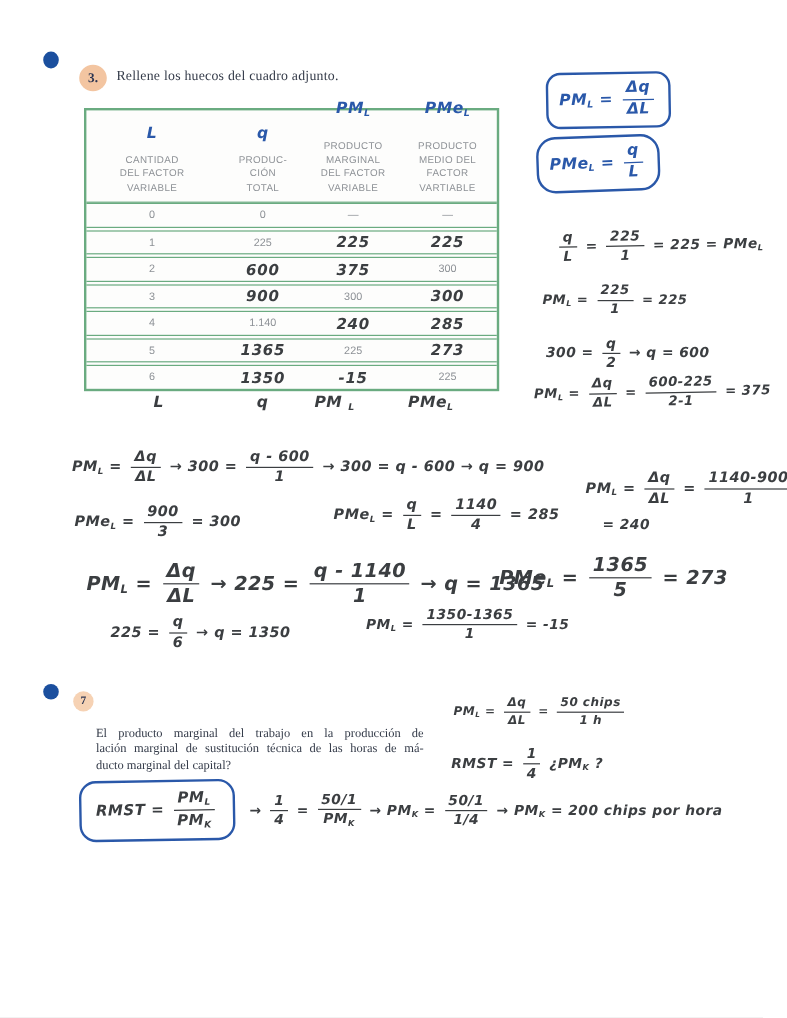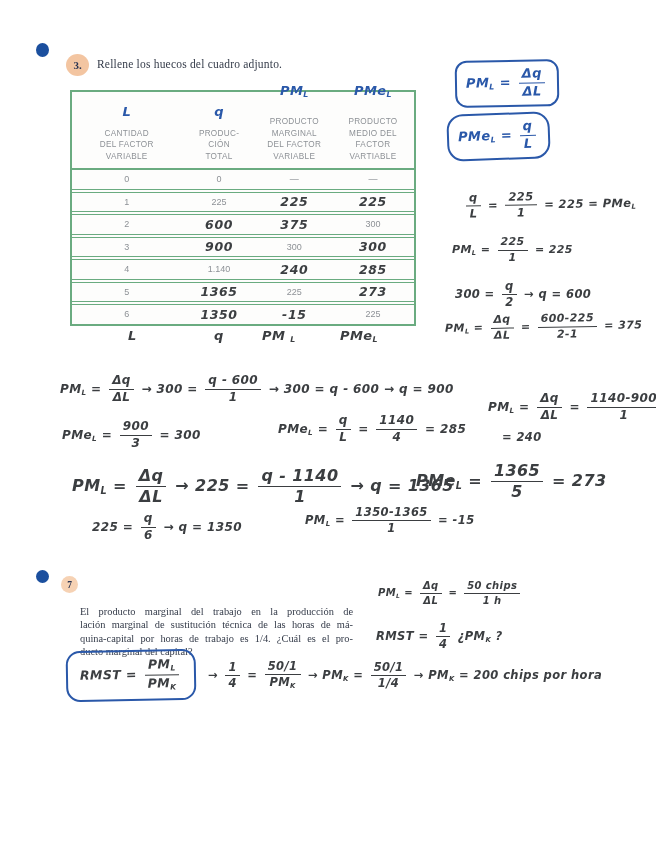--- a/index.html
+++ b/index.html
@@ -275,21 +275,20 @@
         <span class="d">1</span>
       </span> = -15</div>
 
   <div class="bullet" style="left:36px;top:570px;height:13px;"></div>
   <div class="badge" style="left:61px;top:576px;width:17px;height:17px;font-size:9.5px;background:#f6d2b4;">
     <span>7</span>
   </div>
   <div class="para serif">
     <div class="pline">El producto marginal del trabajo en la producción de</div>
     <div class="pline">lación marginal de sustitución técnica de las horas de má-</div>
-    <div class="pline">quina-capital por horas de trabajo es 1/4. ¿Cuál es el pro-</div>
     <div class="pline">ducto marginal del capital?</div>
   </div>
 
   <div class="abs hw" style="left:378px;top:580px;font-size:10px;">PM<span class="sb">L</span> = <span class="fr">
         <span class="n">Δq</span>
         <span class="d">ΔL</span>
       </span> = <span class="fr">
         <span class="n">50 chips</span>
         <span class="d">1 h</span>
       </span></div>

